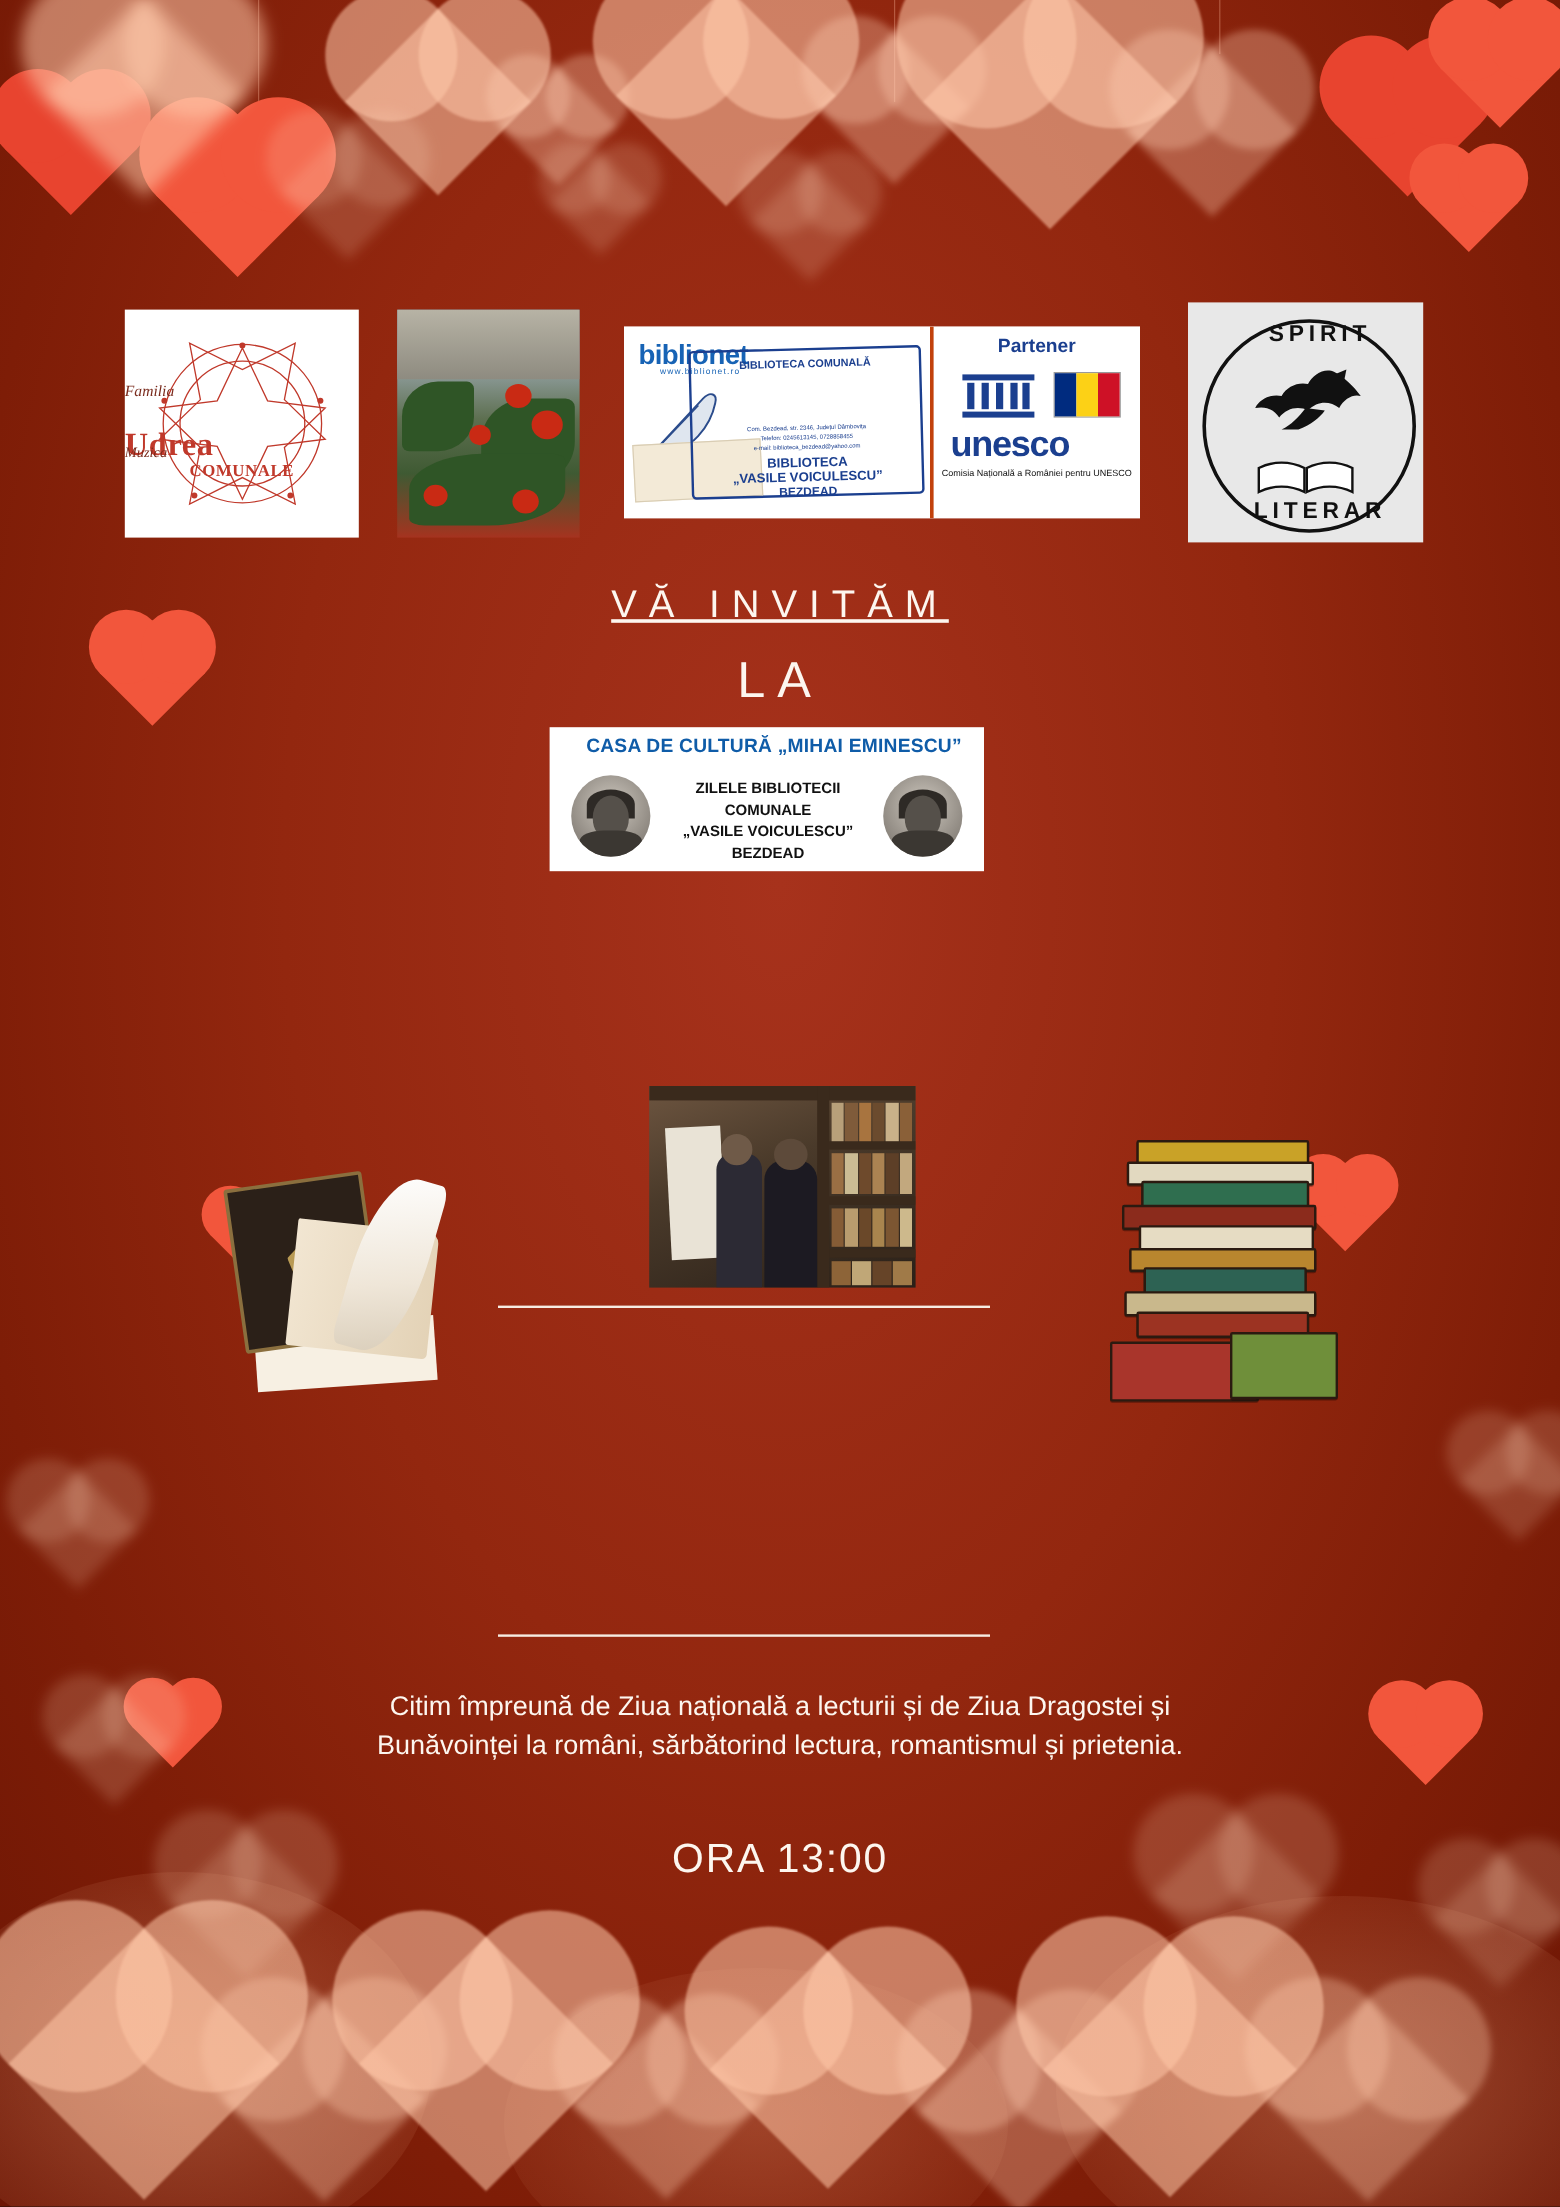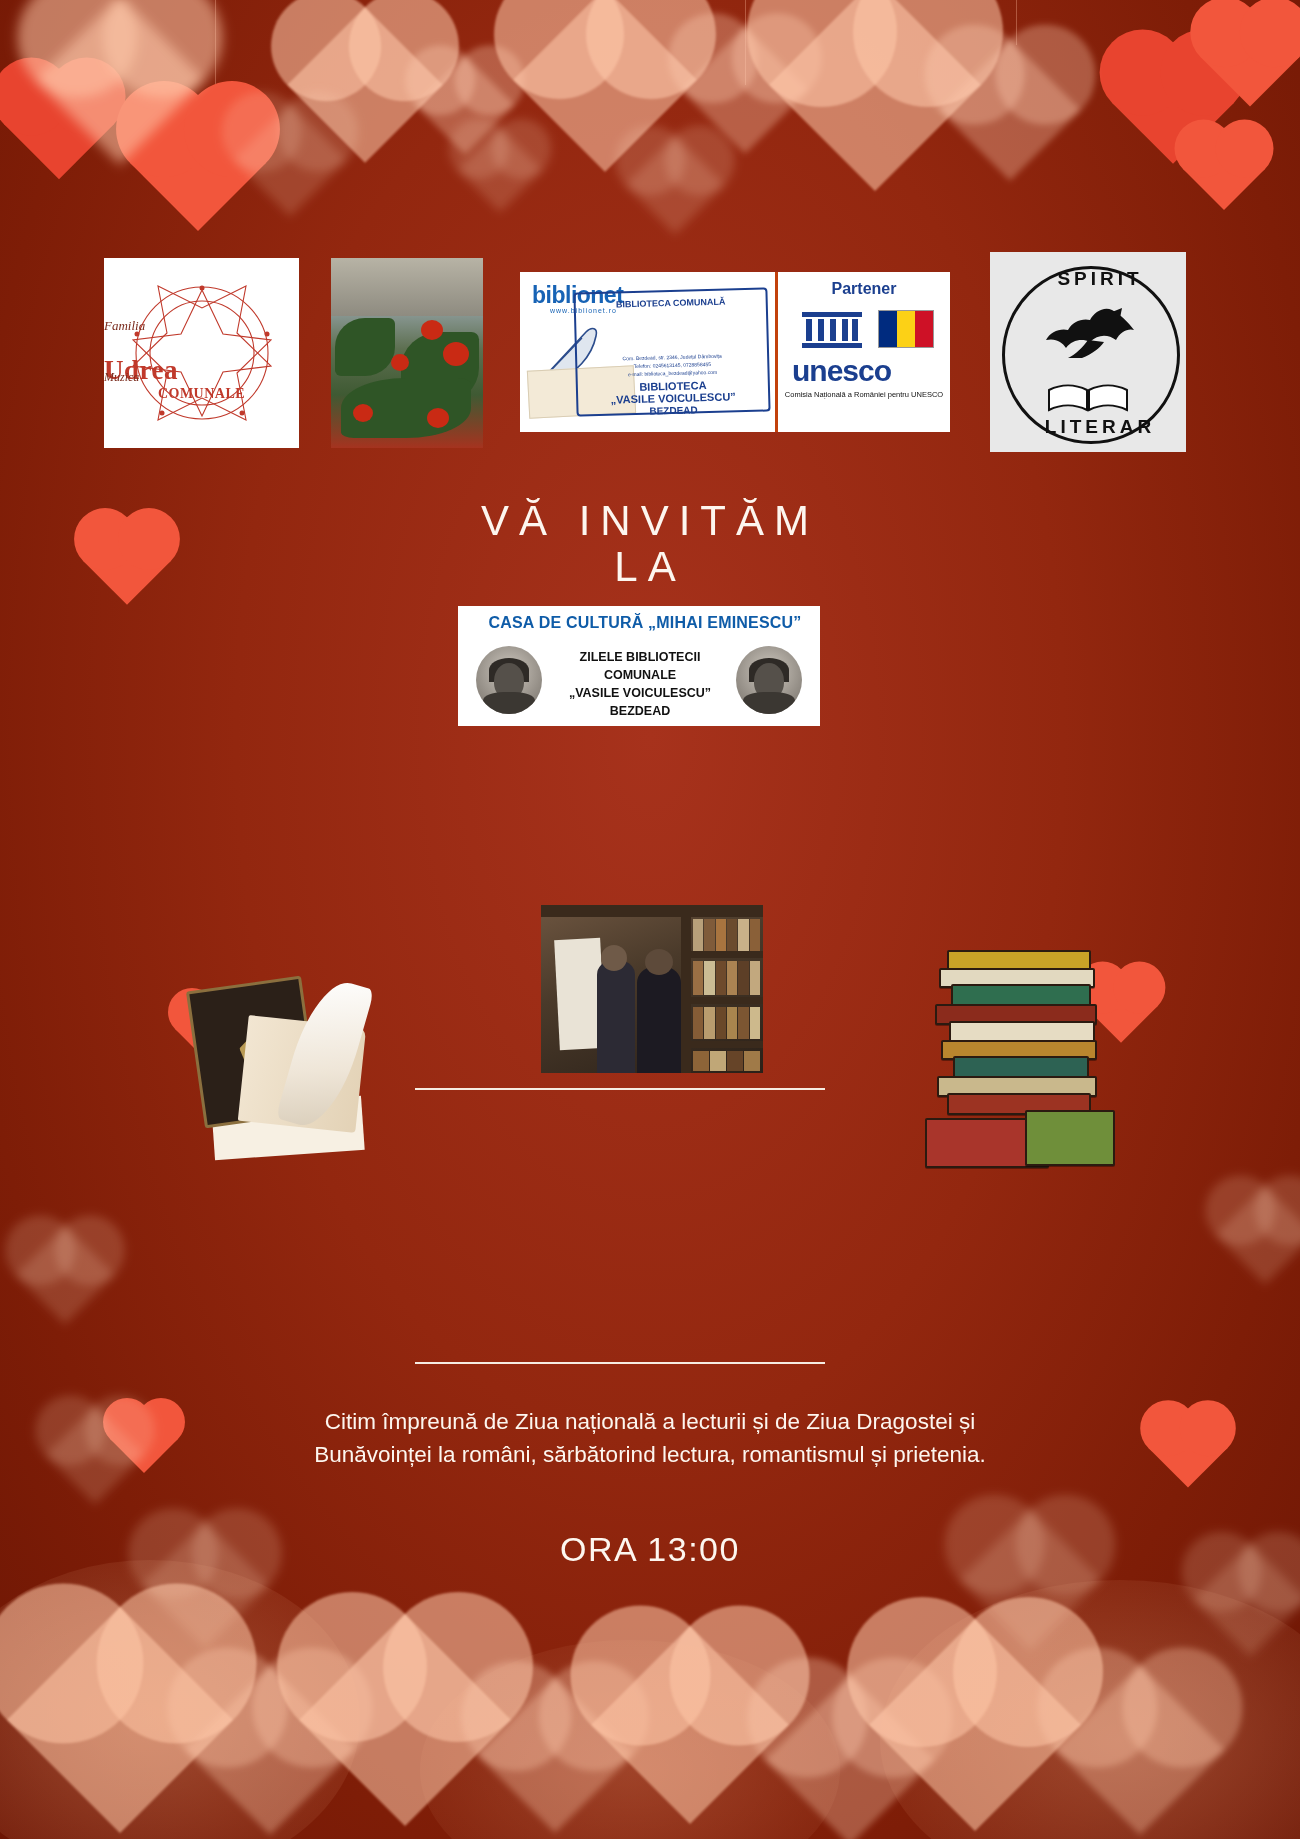--- a/index.html
+++ b/index.html
@@ -214,21 +214,21 @@
 
   
   .invit {
     position: absolute; left: 0; width: 100%;
     text-align: center;
     color: #fdf6ef;
     font-family: "Liberation Sans", sans-serif;
     font-weight: 400;
     letter-spacing: 10px;
   }
-  .invit-1 { top: 497px; font-size: 42px; }
+  .invit-1 { top: 485px; font-size: 32px; text-decoration: underline; }
   .invit-2 { top: 543px; font-size: 42px; letter-spacing: 10px; }
 
   
   .banner {
     position: absolute;
     left: 458px; top: 606px;
     width: 362px; height: 120px;
     background: #ffffff;
     box-sizing: border-box;
     padding-top: 8px;

